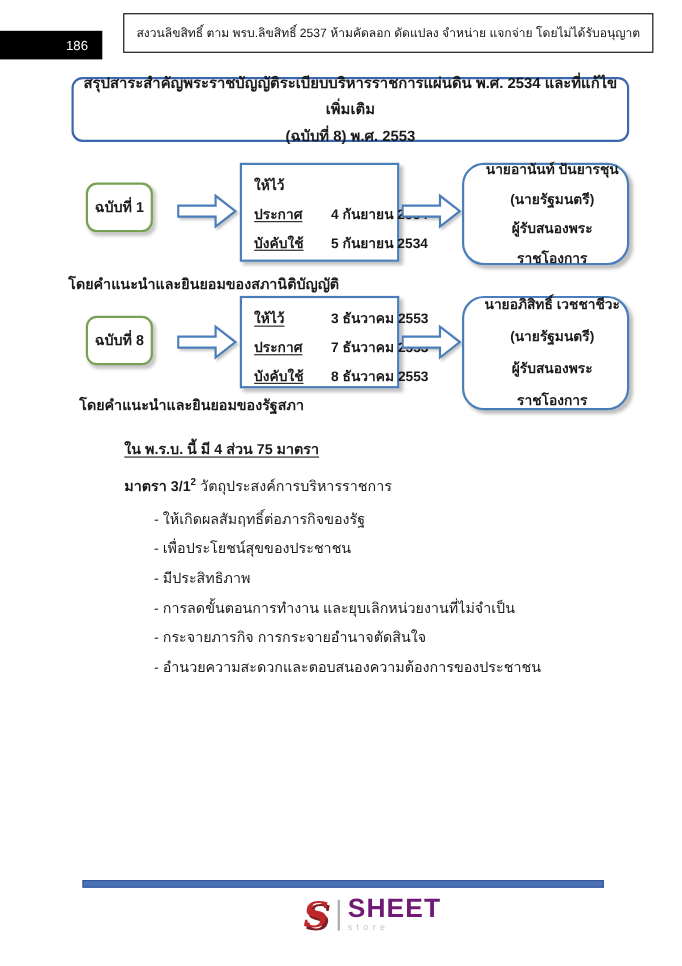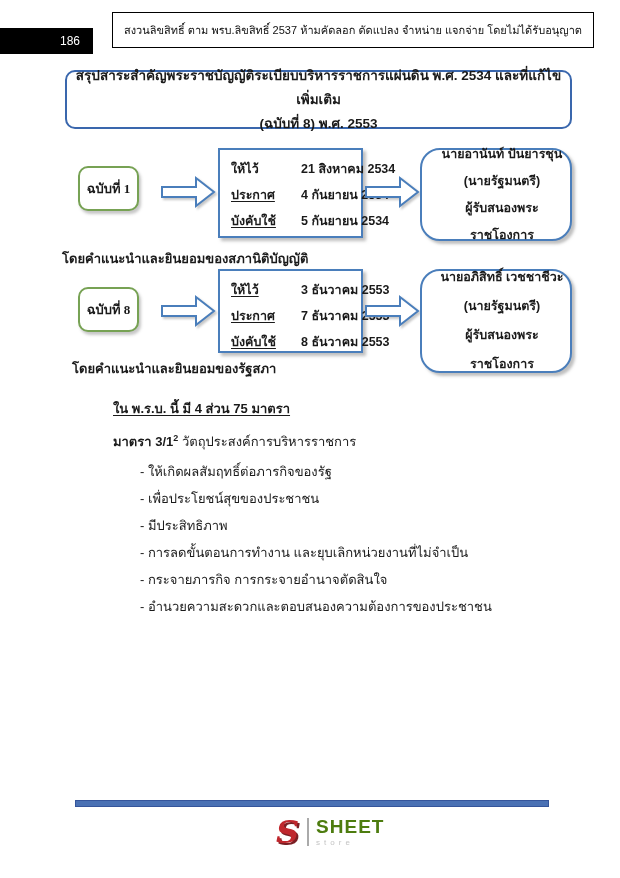--- a/index.html
+++ b/index.html
@@ -14,21 +14,21 @@
     display:flex; align-items:center; justify-content:center; font-size:11px; color:#111; padding:0 6px; text-align:center; }
 
   
   .title-box { position:absolute; left:65px; top:70px; width:507px; height:59px; border:2.5px solid #3a67ad;
     border-radius:10px; display:flex; flex-direction:column; align-items:center; justify-content:center;
     font-weight:bold; font-size:13.5px; line-height:24px; text-align:center; background:#fff; }
 
   
   .badge { position:absolute; width:61px; height:45px; border:2px solid #77a254; border-radius:10px;
     background:#fff; box-shadow:2px 3px 3px rgba(130,130,130,.45);
-    display:flex; align-items:center; justify-content:center; font-weight:bold; font-size:13px;font-family:Liberation Serif, serif; }
+    display:flex; align-items:center; justify-content:center; font-weight:bold; font-size:13px; }
   .badge.e1 { left:78px; top:166px; }
   .badge.e8 { left:78px; top:287px; }
 
   .arrow { position:absolute; width:55px; height:34px; filter:drop-shadow(2px 2px 1px rgba(0,0,0,.22)); }
   .arrow svg { display:block; width:100%; height:100%; }
   .a1a { left:161px; top:175px; } .a1b { left:365px; top:175px; }
   .a2a { left:161px; top:294px; } .a2b { left:365px; top:294px; }
 
   .datebox { position:absolute; left:218px; width:145px; border:2px solid #4a7ebb; background:#fff;
     box-shadow:3px 3px 3px rgba(130,130,130,.5); font-weight:bold; font-size:12.5px; padding:6px 4px 4px 11px; }
@@ -58,21 +58,21 @@
   .sum-items li { line-height:27px; }
 
   
   .footer-bar { position:absolute; left:75px; top:800px; width:474px; height:7px;
     background:#4a71b4; border:1px solid #35559b; }
   .logo { position:absolute; left:276px; top:814px; display:flex; align-items:center; }
   .logo-s { font-family:"DejaVu Serif", serif; font-style:italic; font-weight:bold; font-size:32px;
     color:#c0272d; text-shadow:2px 2px 0 #7a1f24; line-height:36px; padding-right:8px; }
   .logo-div { width:2px; height:28px; background:#aaaaaa; margin-right:7px; }
   .logo-texts { display:flex; flex-direction:column; }
-  .logo-sheet { font-weight:bold; font-size:19px; color:#4d7c0f; letter-spacing:1px; line-height:19px; }
+  .logo-sheet { font-weight:bold; font-size:24px; color:#701a75; letter-spacing:1px; line-height:19px; }
   .logo-store { font-size:8px; color:#c4c4c4; letter-spacing:4px; line-height:9px; margin-top:2px; }
 </style>
 </head>
 <body>
 
 <div class="page">
 
   <div class="pageno-box">
     <span>186</span>
   </div>
@@ -89,21 +89,20 @@
     <span>ฉบับที่ 1</span>
   </div>
   <div class="arrow a1a">
     <svg viewBox="0 0 55 34">
         <polygon points="1,12 35,12 35,3 53,17 35,31 35,22 1,22" fill="#ffffff" stroke="#4a7ebb" stroke-width="2"></polygon>
       </svg>
   </div>
   <div class="datebox d1">
     <div class="row">
       <span class="lbl">ให้ไว้</span>
-      <span>21 สิงหาคม 2534</span>
     </div>
     <div class="row">
       <span class="lbl u">ประกาศ</span>
       <span>4 กันยายน 2534</span>
     </div>
     <div class="row">
       <span class="lbl u">บังคับใช้</span>
       <span>5 กันยายน 2534</span>
     </div>
   </div>

